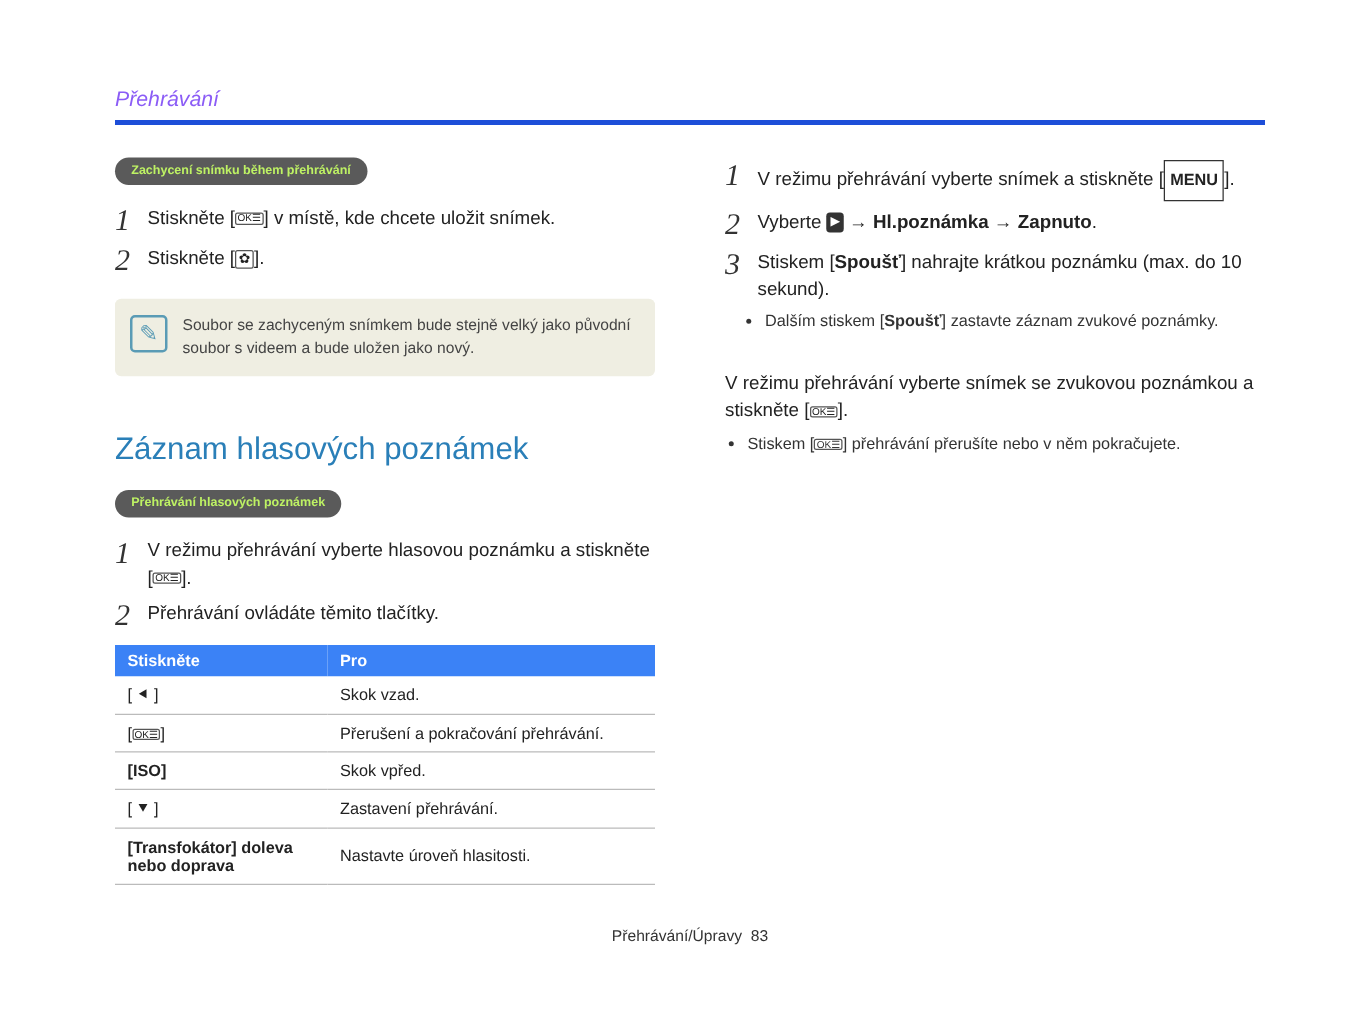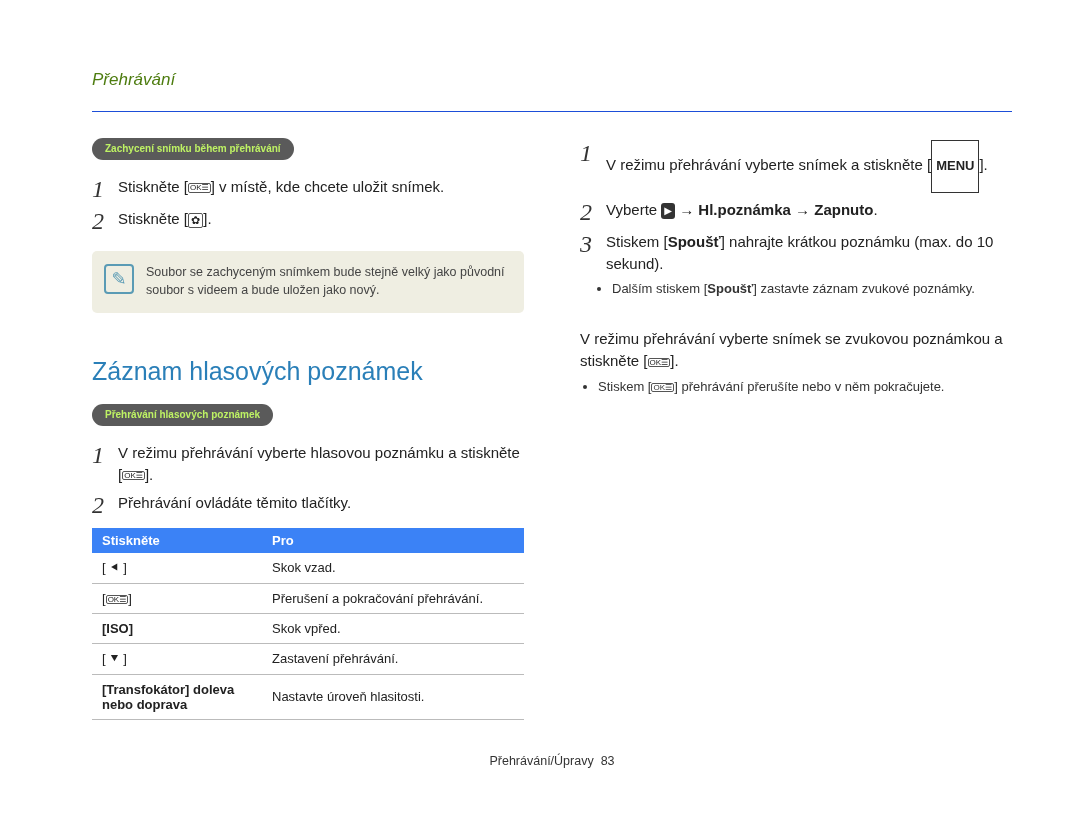--- a/index.html
+++ b/index.html
@@ -10,25 +10,25 @@
     color: #222;
     width: 1080px;
     height: 815px;
     box-sizing: border-box;
   }
   .page {
     padding: 70px 68px 30px 92px;
     box-sizing: border-box;
   }
   .top-section {
-    color: #4d7c0f;
+    color: #8b5cf6;
     font-size: 17px;
     font-style: italic;
-    padding-bottom: 21px;
-    border-bottom: 1px solid #1d4ed8;
+    padding-bottom: 6px;
+    border-bottom: 4px solid #1d4ed8;
     margin-bottom: 22px;
   }
   .columns {
     display: flex;
     gap: 56px;
   }
   .col {
     flex: 1 1 0;
     min-width: 0;
   }
@@ -76,21 +76,21 @@
     border-radius: 2px;
     display: inline-flex;
     align-items: center;
     line-height: 0.9;
     vertical-align: middle;
   }
   .key-flower { font-family: sans-serif; }
   .menu-box {
     display: inline-block;
     border: 1.5px solid #333;
-    padding: 16px 4px;
+    padding: 6px 4px;
     font-weight: bold;
     font-size: 13px;
     vertical-align: middle;
   }
   .note-box {
     background: #efeee2;
     border-radius: 5px;
     padding: 12px 14px 14px 54px;
     position: relative;
     font-size: 12.5px;

